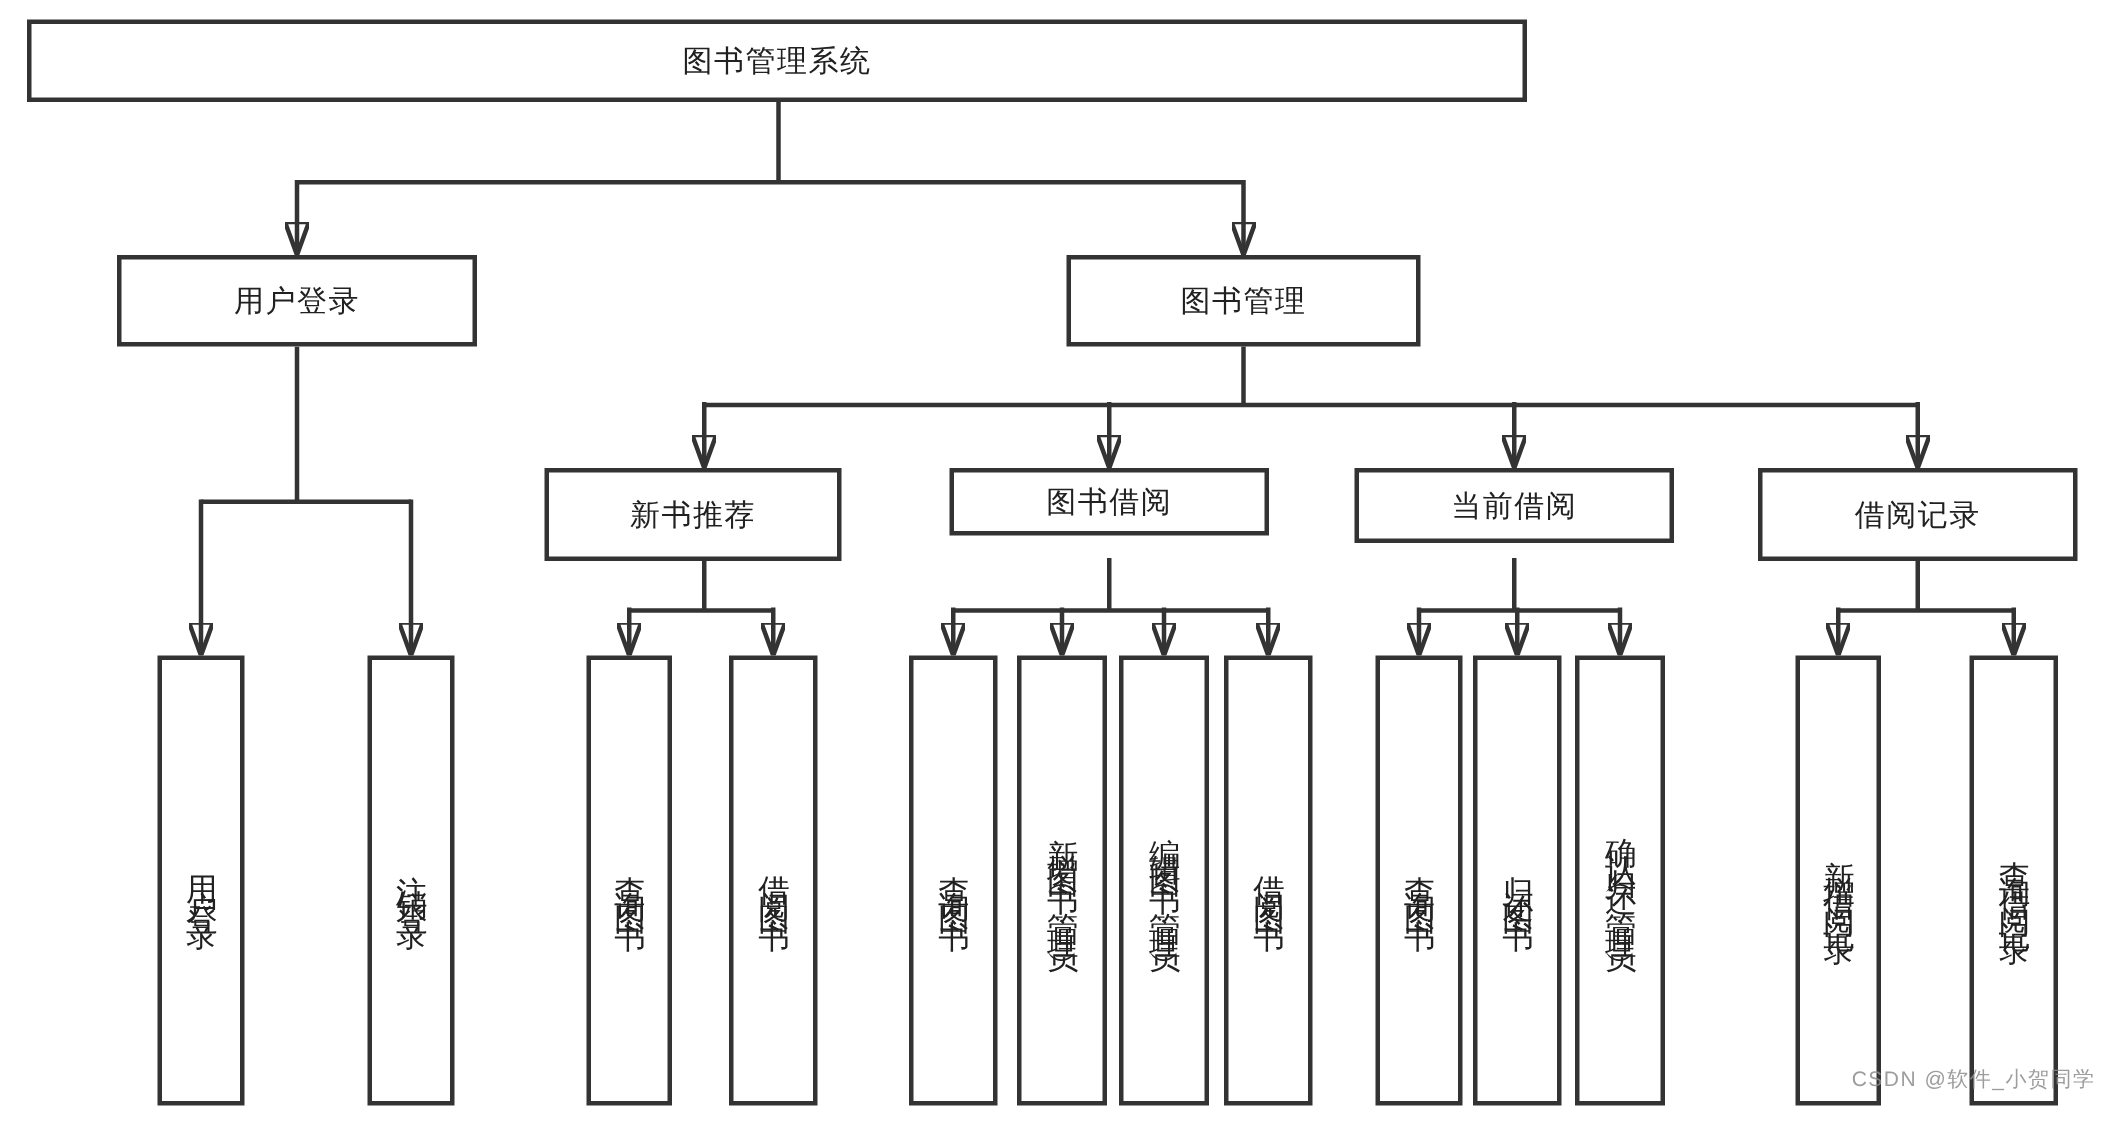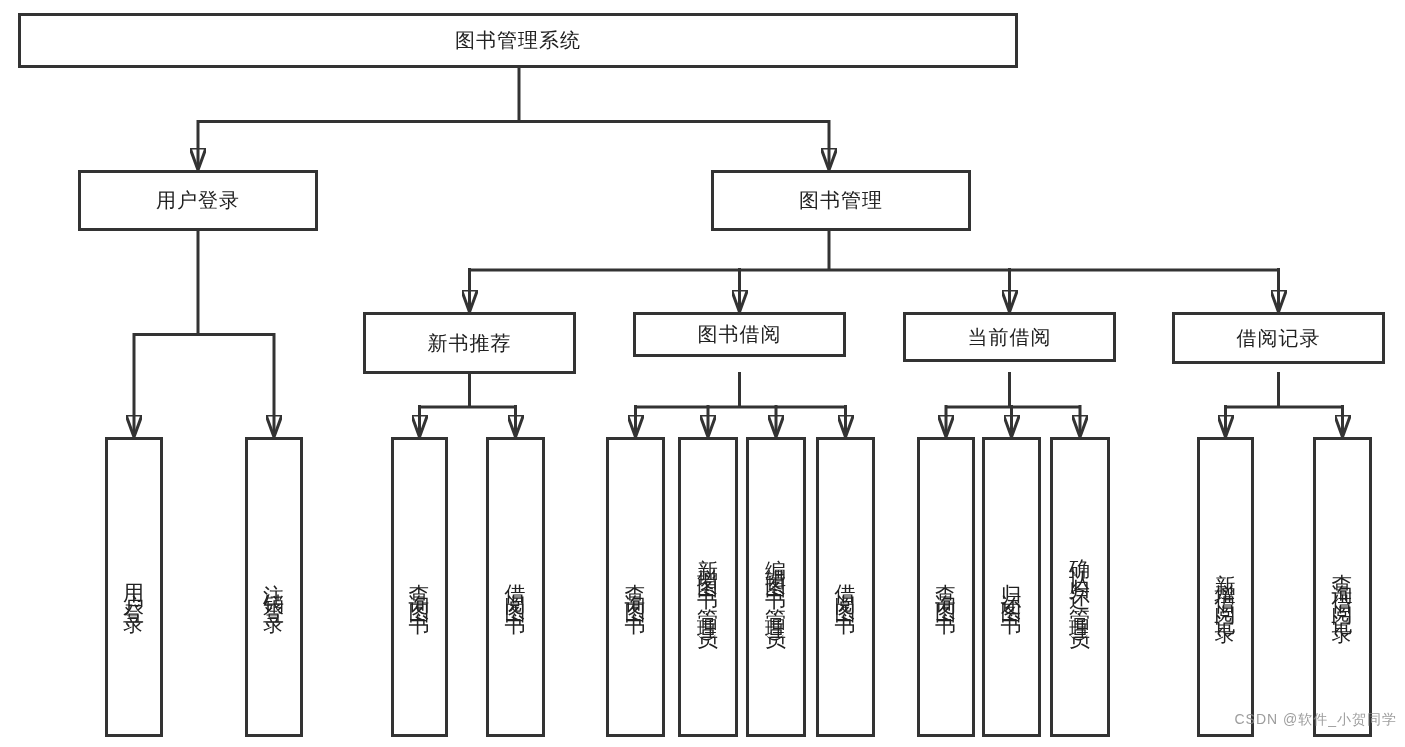--- a/index.html
+++ b/index.html
@@ -102,34 +102,34 @@
     <path d="M1342.5,405 V435" marker-end="url(#arrow)"></path>
   </svg>
 
   <div class="node hbox" style="left:18px; top:13px; width:1000px; height:55px;">
     <span>图书管理系统</span>
   </div>
 
   <div class="node hbox" style="left:78px; top:170px; width:240px; height:61px;">
     <span>用户登录</span>
   </div>
-  <div class="node hbox" style="left:711px; top:170px; width:260px; height:61px;">
+  <div class="node hbox" style="left:711px; top:170px; width:236px; height:61px;">
     <span>图书管理</span>
   </div>
 
-  <div class="node hbox" style="left:363px; top:312px; width:213px; height:62px;">
+  <div class="node hbox" style="left:363px; top:312px; width:198px; height:62px;">
     <span>新书推荐</span>
   </div>
   <div class="node hbox" style="left:633px; top:312px; width:213px; height:45px;">
     <span>图书借阅</span>
   </div>
   <div class="node hbox" style="left:903px; top:312px; width:213px; height:50px;">
     <span>当前借阅</span>
   </div>
-  <div class="node hbox" style="left:1172px; top:312px; width:213px; height:52px;">
+  <div class="node hbox" style="left:1172px; top:312px; width:213px; height:62px;">
     <span>借阅记录</span>
   </div>
 
   <div class="node leaf" style="left:105px; top:437px; width:58px; height:300px;">
     <span>用户登录</span>
   </div>
   <div class="node leaf" style="left:245px; top:437px; width:58px; height:300px;">
     <span>注销登录</span>
   </div>
 

